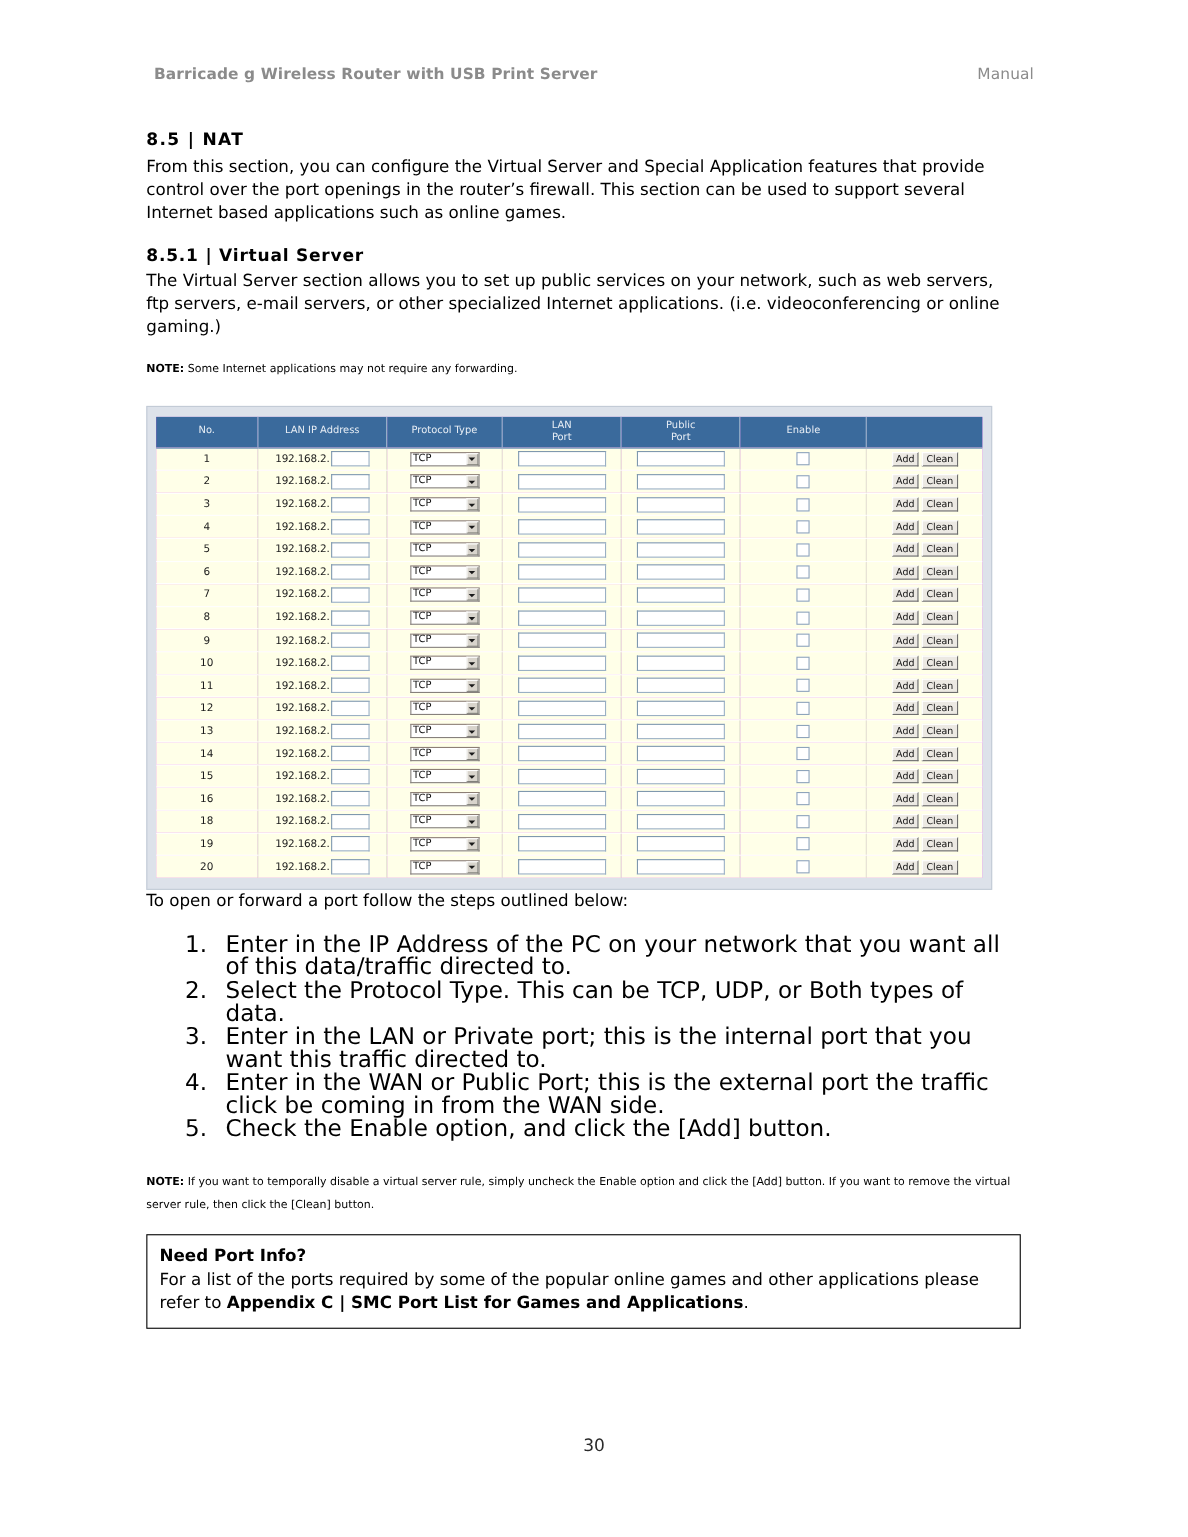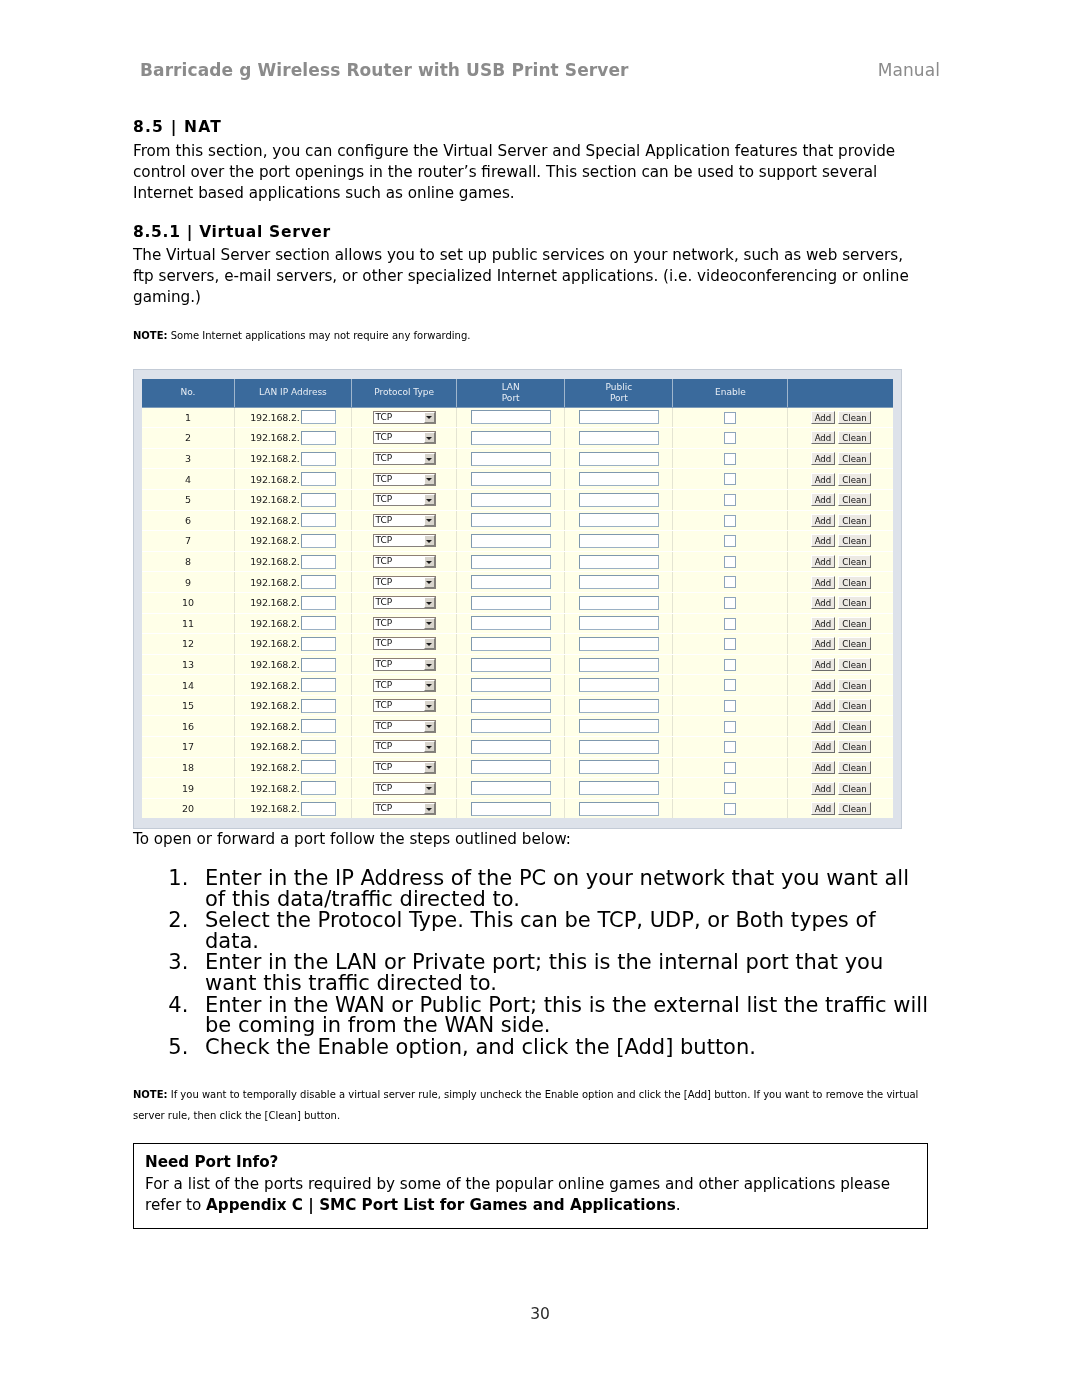--- a/index.html
+++ b/index.html
@@ -21,21 +21,21 @@
 
   
   .run-head {
     position: absolute;
     left: 140px;
     right: 140px;
     top: 60px;
     display: flex;
     justify-content: space-between;
     align-items: baseline;
-    font-size: 17px;
+    font-size: 14px;
     color: #8b8b8b;
     letter-spacing: 0.1px;
   }
   .run-head .doc-title { font-weight: 700; }
   .run-head .doc-kind  { font-weight: 400; }
 
   
   .content {
     position: absolute;
     left: 133px;
@@ -532,35 +532,20 @@
               <td><span class="sel">
                   <span class="sel-txt">TCP</span>
                   <span class="sel-arrow"></span>
                 </span></td>
               <td><span class="portinput"></span></td>
               <td><span class="portinput"></span></td>
               <td><span class="cbx"></span></td>
               <td><span class="btn">Add</span><span class="btn">Clean</span></td>
             </tr>
             <tr>
-              <td>17</td>
-              <td><span class="ipcell">
-                  <span class="ipprefix">192.168.2.</span>
-                  <span class="tinput"></span>
-                </span></td>
-              <td><span class="sel">
-                  <span class="sel-txt">TCP</span>
-                  <span class="sel-arrow"></span>
-                </span></td>
-              <td><span class="portinput"></span></td>
-              <td><span class="portinput"></span></td>
-              <td><span class="cbx"></span></td>
-              <td><span class="btn">Add</span><span class="btn">Clean</span></td>
-            </tr>
-            <tr>
               <td>18</td>
               <td><span class="ipcell">
                   <span class="ipprefix">192.168.2.</span>
                   <span class="tinput"></span>
                 </span></td>
               <td><span class="sel">
                   <span class="sel-txt">TCP</span>
                   <span class="sel-arrow"></span>
                 </span></td>
               <td><span class="portinput"></span></td>
@@ -601,21 +586,21 @@
           </tbody>
       </table>
     </div>
 
     <p class="body lead">To open or forward a port follow the steps outlined below:</p>
 
     <ol class="steps" id="steps-list">
         <li>Enter in the IP Address of the PC on your network that you want all of this data/traffic directed to.</li>
         <li>Select the Protocol Type. This can be TCP, UDP, or Both types of data.</li>
         <li>Enter in the LAN or Private port; this is the internal port that you want this traffic directed to.</li>
-        <li>Enter in the WAN or Public Port; this is the external list the traffic will be coming in from the WAN side.</li>
+        <li>Enter in the WAN or Public Port; this is the external port the traffic click be coming in from the WAN side.</li>
         <li>Check the Enable option, and click the [Add] button.</li>
       </ol>
 
     <p class="note-line note-block"><b>NOTE:</b><span> If you want to temporally disable a virtual server rule, simply uncheck the Enable option and click the [Add] button.  If you want to remove the virtual server rule, then click the [Clean] button.</span></p>
 
     <div class="callout">
       <div class="co-title">Need Port Info?</div>
       <p><span>For a list of the ports required by some of the popular online games and other applications please refer to </span><b>Appendix C | SMC Port List for Games and Applications</b><span>.</span></p>
     </div>
 

